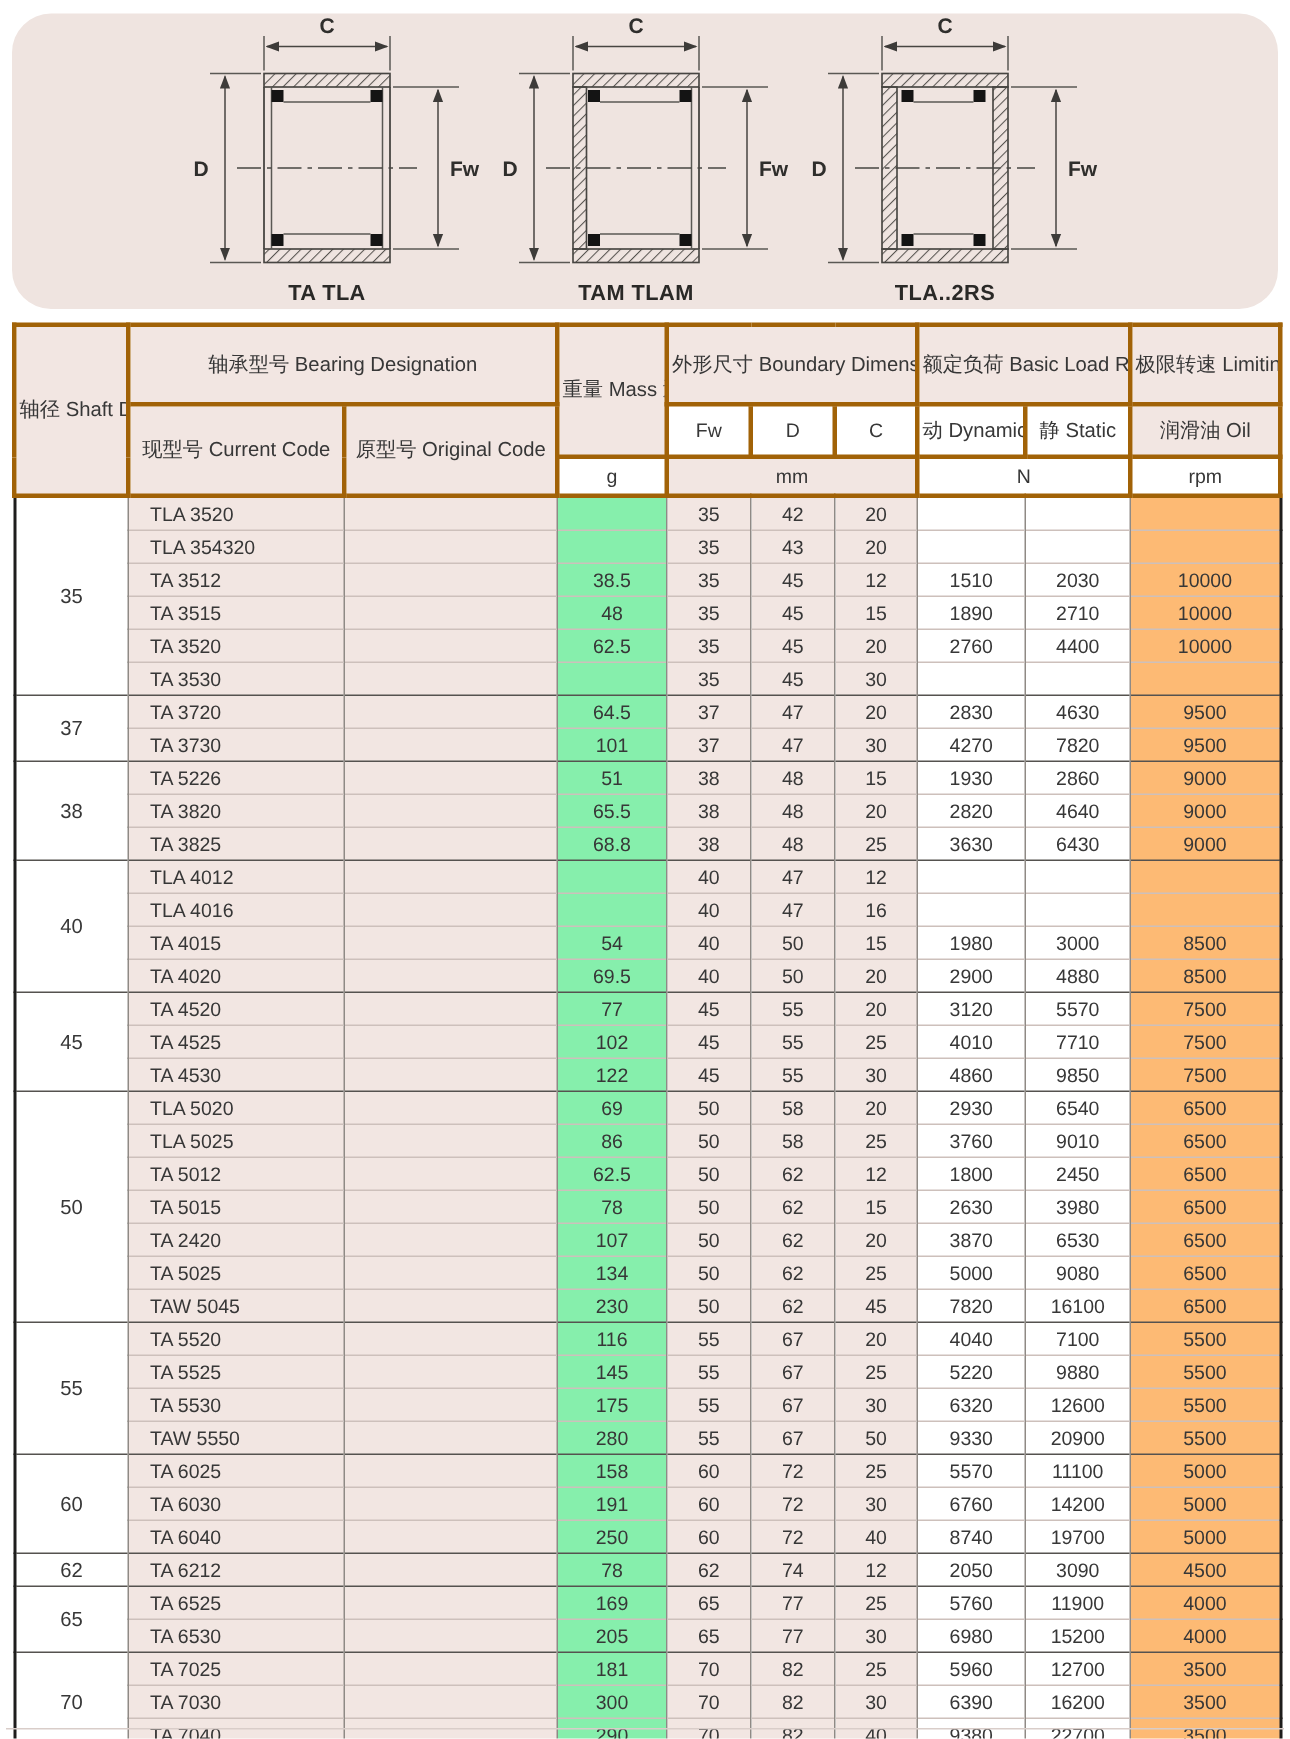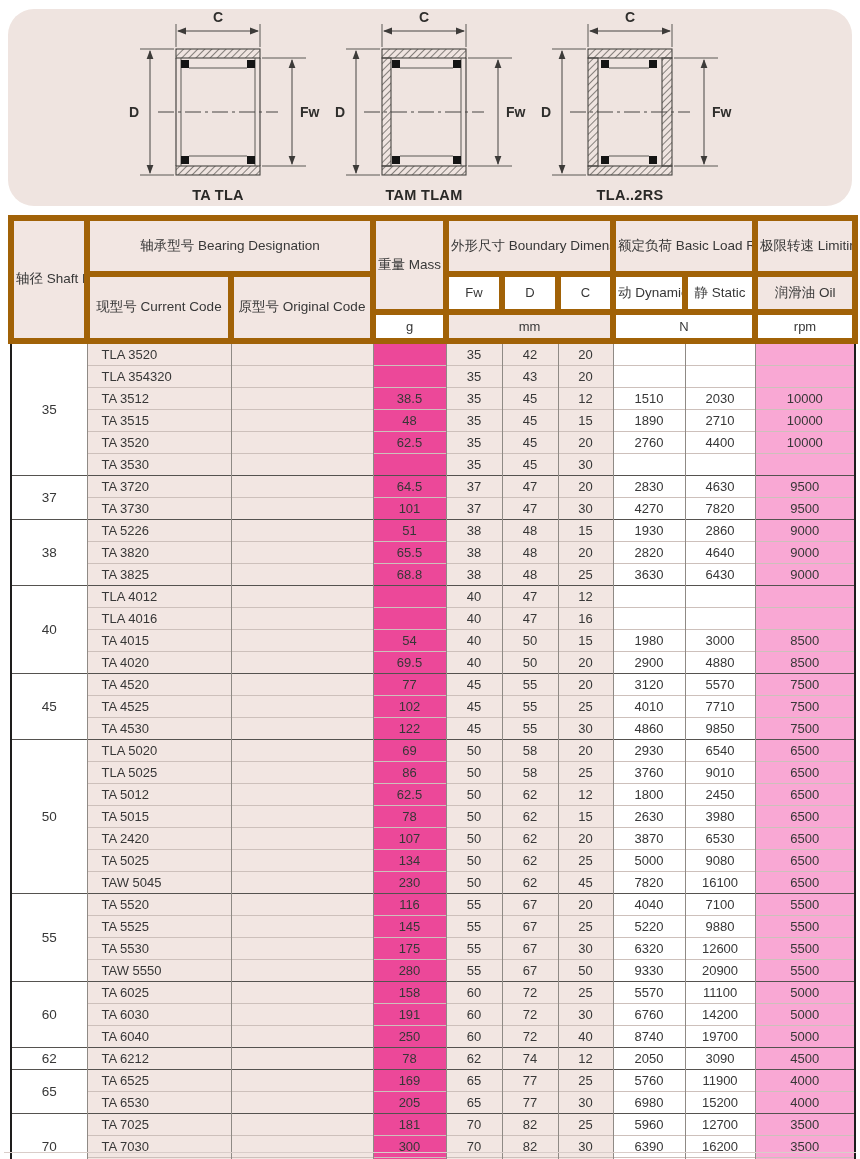--- a/index.html
+++ b/index.html
@@ -26,37 +26,37 @@
   .spec-table{
     position:absolute;left:8px;top:215px;width:844px;
     border-collapse:collapse;table-layout:fixed;
     font-size:13px;color:#373737;
   }
   .spec-table td,.spec-table th{
     padding:0 2px;overflow:hidden;white-space:nowrap;
     font-weight:normal;text-align:center;vertical-align:middle;
   }
   .spec-table{border:2px solid #1e1d1c;}
-  thead th,thead td{border:6px solid #a16207;background:#fff;line-height:1.22;}
+  thead th,thead td{border:3px solid #a16207;background:#fff;line-height:1.22;}
   thead{border-bottom:2px solid #2a2928;}
   .hdr-cn{white-space:pre-line;font-size:13.5px;}
   .pinkbg{background:#f2e6e2 !important;}
   thead tr.h1 th{height:50px;}
   thead tr.h2 th{height:32px;}
   thead tr.h3 td{height:23px;}
   tbody td{border-left:1px solid #8f8a85;border-right:1px solid #8f8a85;height:21px;}
   tbody tr td{border-top:1px solid #cdc0bb;}
   tbody tr.group-start td{border-top:1px solid #55524f;}
   td.c-dia{background:#ffffff;font-size:13.5px;}
   td.c-code{background:#f2e6e2;text-align:left;padding-left:14px;margin-left:12px;}
   td.c-orig{background:#f2e6e2;}
-  td.c-mass{background:#ec4899;}
+  td.c-mass{background:#86efac;}
   td.c-fw,td.c-d,td.c-c{background:#f2e6e2;}
   td.c-dyn,td.c-stat{background:#ffffff;}
-  td.c-rpm{background:#f9a8d4;}
+  td.c-rpm{background:#fdba74;}
   .bottom-line{position:absolute;left:4px;right:4px;top:1152px;height:1px;background:#d9cdc9;}
 </style>
 </head>
 <body>
 
 <svg width="0" height="0" style="position:absolute" aria-hidden="true">
   <defs>
     <pattern id="hatch" patternUnits="userSpaceOnUse" width="5" height="5" patternTransform="rotate(45)">
       <line x1="0" y1="0" x2="0" y2="5" stroke="#56534f" stroke-width="1.4"></line>
     </pattern>

